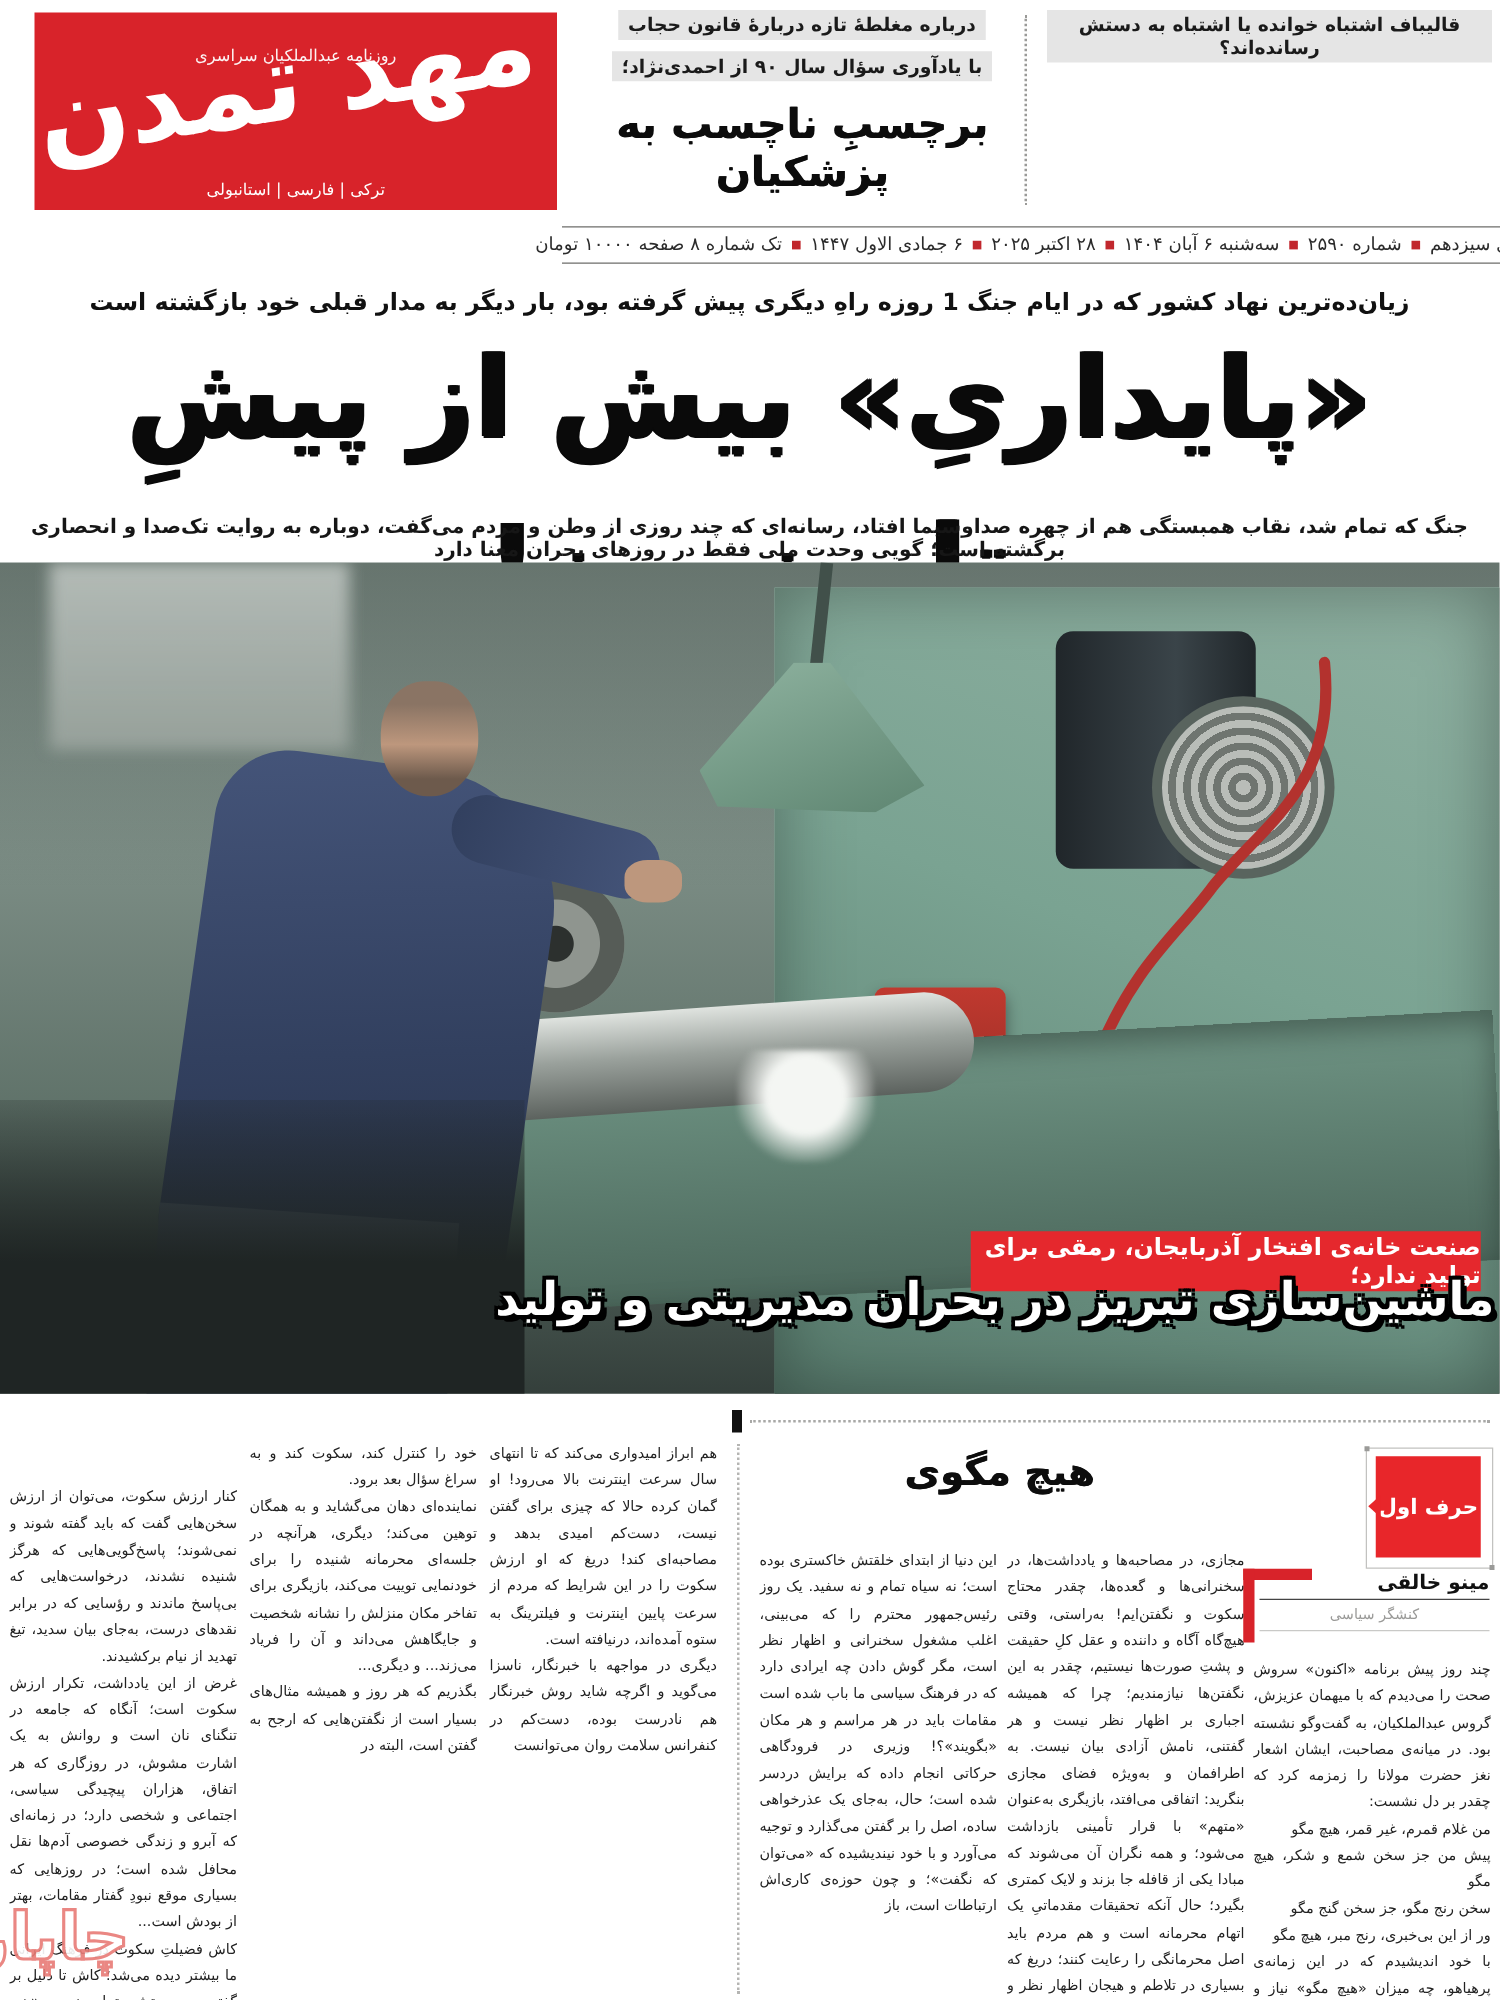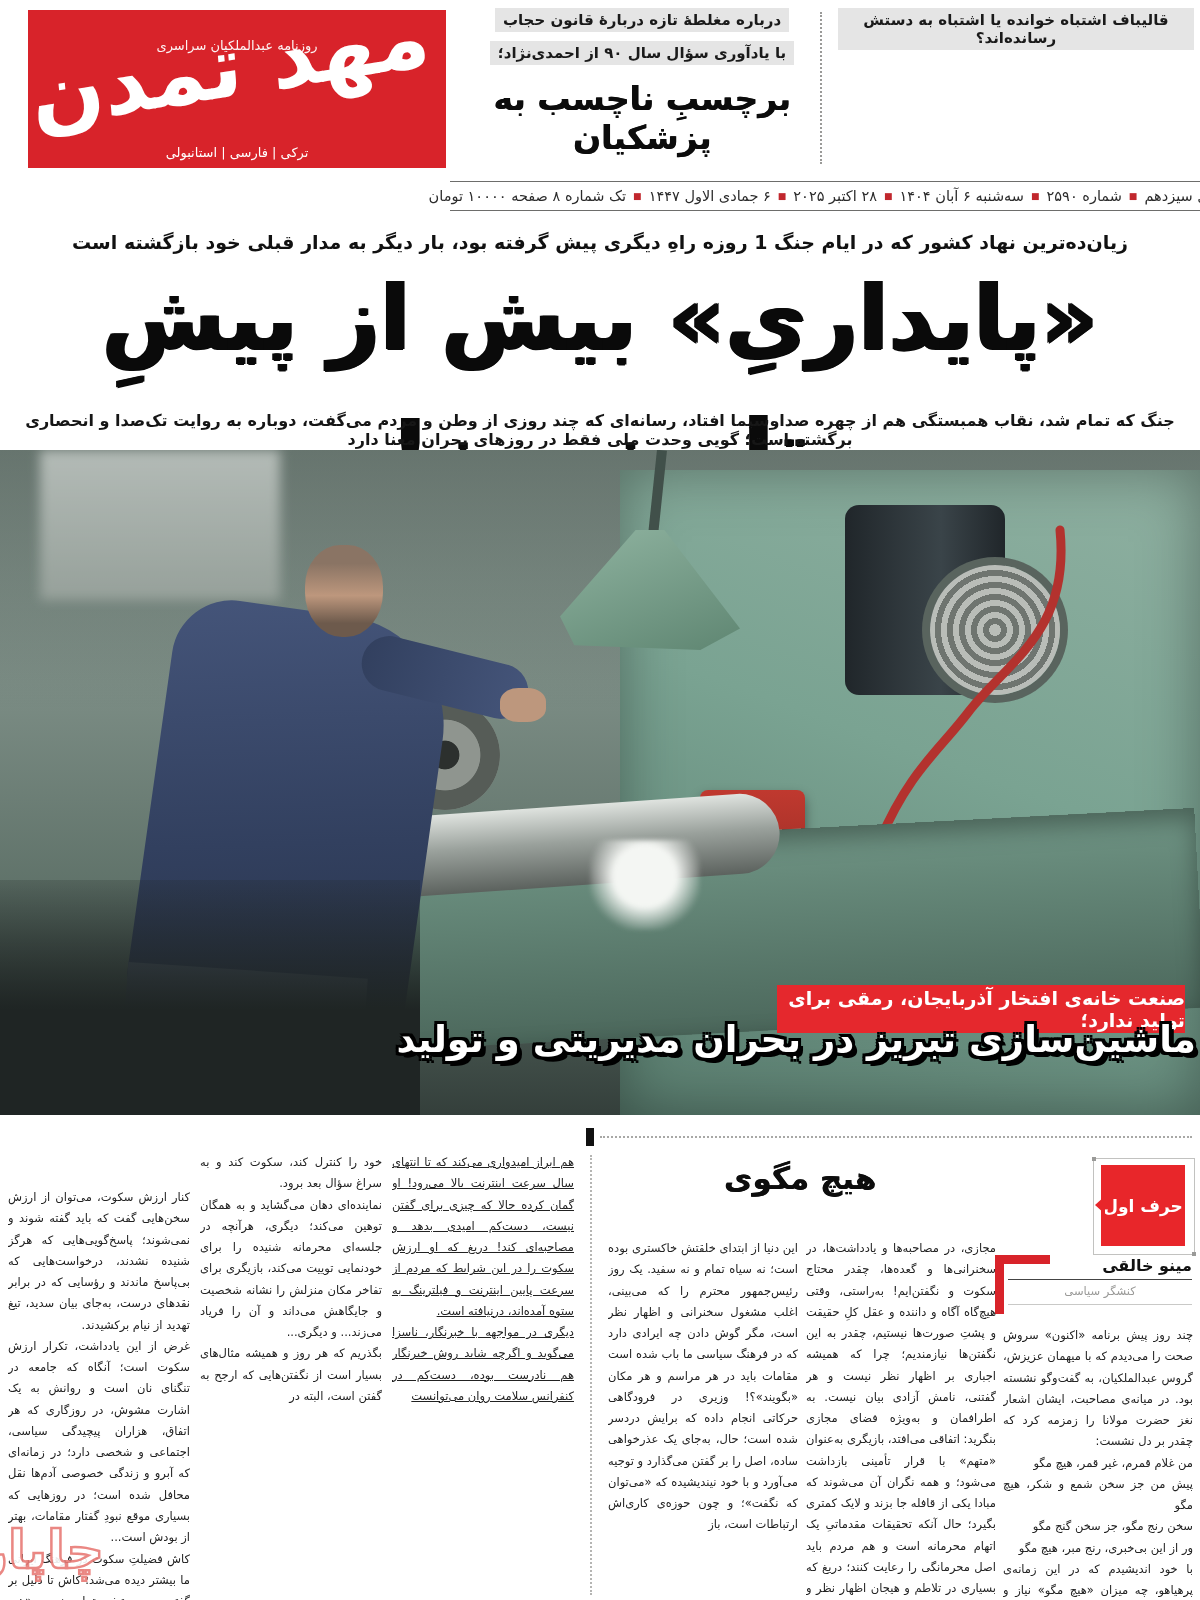--- a/index.html
+++ b/index.html
@@ -74,21 +74,21 @@
   #op-author{left:1008px;top:1256px;width:184px;text-align:right;font-size:16px;font-weight:900;color:#111;border-bottom:1.5px solid #444;padding-bottom:4px;}
   #op-role{left:1008px;top:1284px;width:184px;text-align:center;font-size:11.5px;color:#9a9a98;border-bottom:1.5px solid #c9c9c7;padding-bottom:6px;}
   #op-quote{left:995px;top:1255px;width:46px;height:50px;border-top:9px solid #d8232a;border-left:9px solid #d8232a;}
   #op-quote2{left:1013px;top:1273px;width:20px;height:24px;border-top:5px solid #d8232a;border-left:5px solid #d8232a;opacity:.0;}
   #op-title{left:600px;top:1160px;width:400px;text-align:center;font-size:31px;font-weight:900;color:#0d0d0d;text-shadow:.5px 0 #0d0d0d;}
   .col{position:absolute;font-size:11.5px;line-height:1.85;text-align:justify;color:#222;overflow:hidden;white-space:pre-line;}
   #col1{left:1003px;top:1325px;width:190px;height:272px;}
   #col2{left:806px;top:1238px;width:190px;height:358px;}
   #col3{left:608px;top:1238px;width:190px;height:358px;}
   #block-divider{left:590px;top:1155px;height:440px;border-left:2px dotted #b5b5b3;width:0;}
-  #col4{left:392px;top:1152px;width:182px;height:444px;text-decoration:underline;}
+  #col4{left:392px;top:1152px;width:182px;height:444px;}
   #col5{left:200px;top:1152px;width:182px;height:444px;}
   #col6{left:8px;top:1152px;width:182px;height:444px;margin-top:35px;}
   #watermark{left:-22px;top:1520px;font-size:52px;font-weight:900;color:#fff;
              -webkit-text-stroke:2.5px #e87b76;letter-spacing:4px;transform:rotate(0deg);opacity:.9;}
 </style>
 </head>
 <body>
 
 <div id="page">
 

